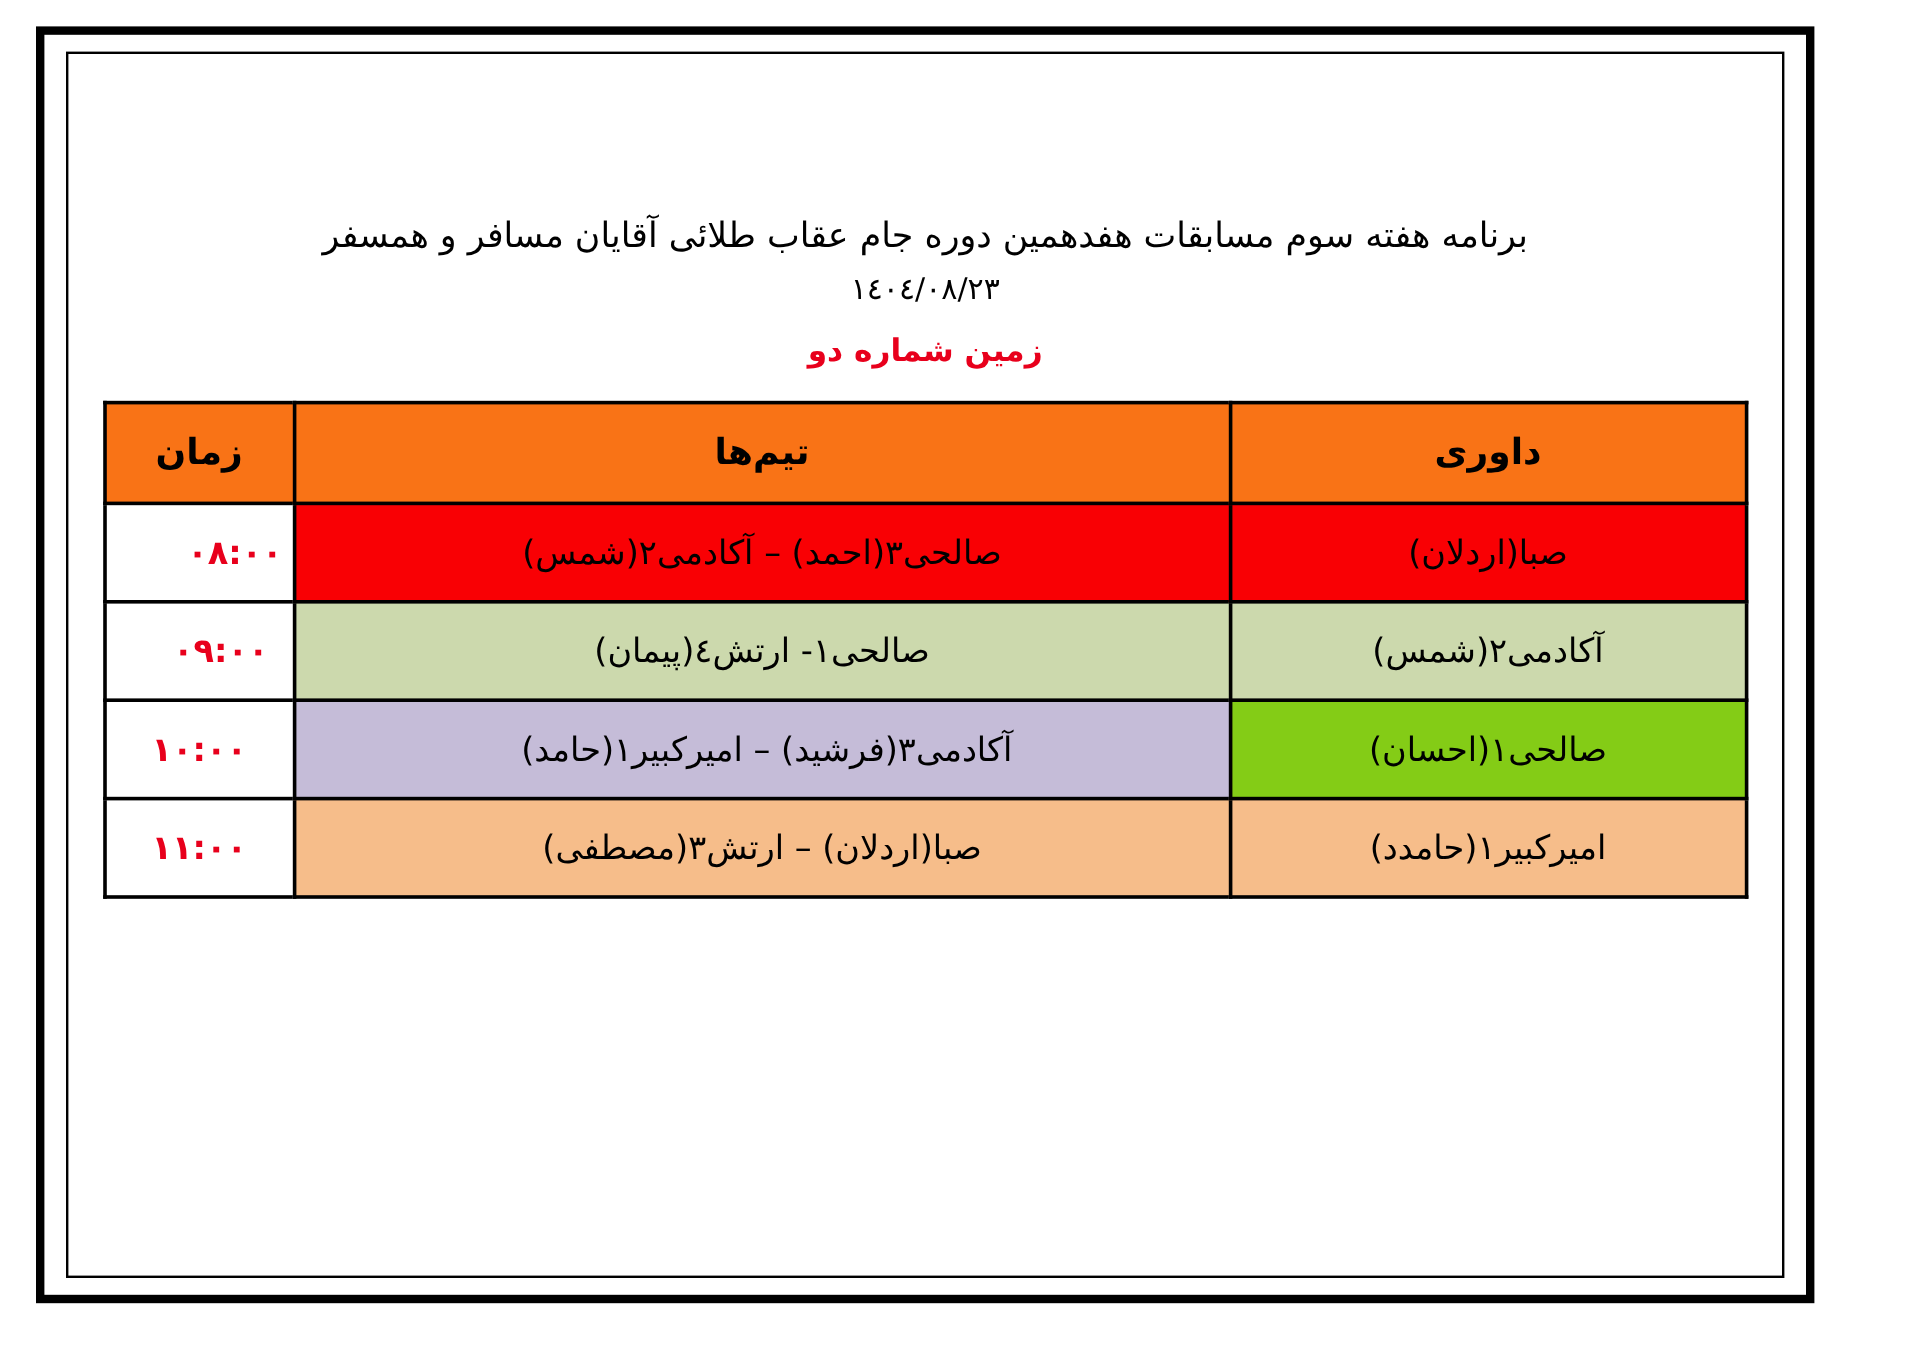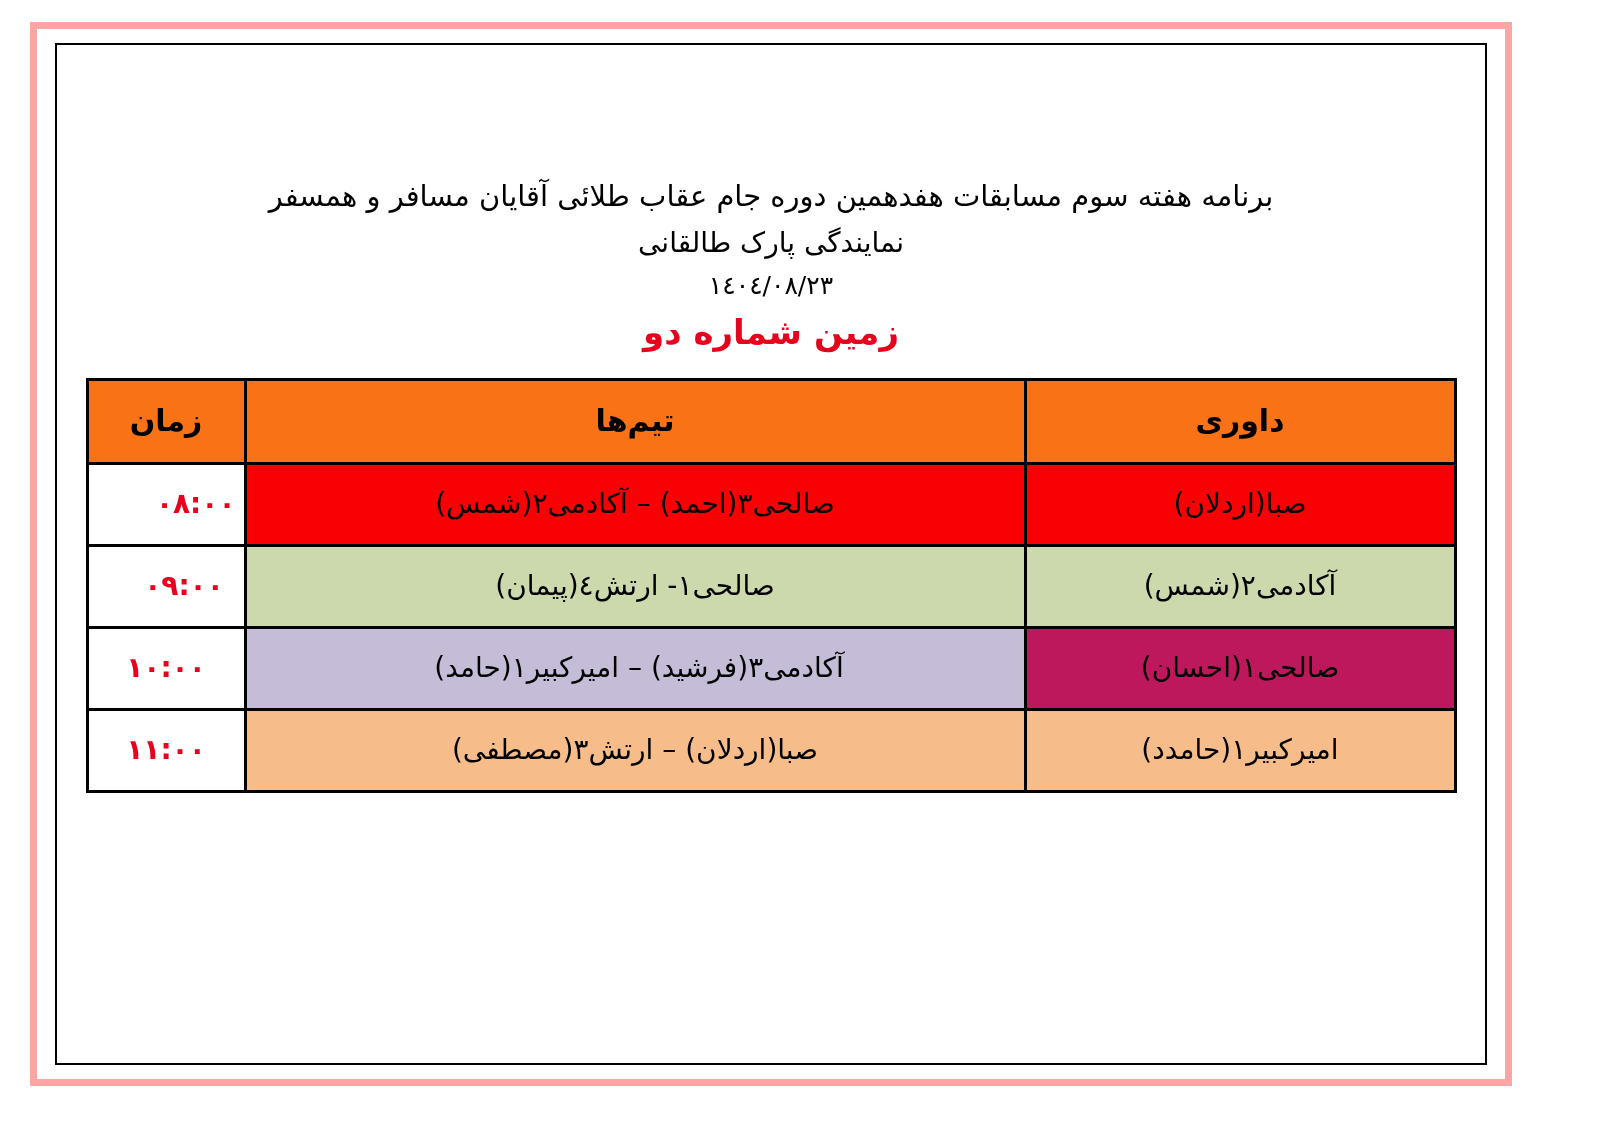--- a/index.html
+++ b/index.html
@@ -15,21 +15,21 @@
     overflow: hidden;
   }
 
   
   .page-frame {
     position: absolute;
     left: 30px;
     top: 22px;
     width: 1482px;
     height: 1064px;
-    border: 7px solid #fca5a5;
+    border: 7px solid #000000;
     background: #ffffff;
     box-sizing: border-box;
   }
   .page-inner {
     position: absolute;
     left: 18px;
     top: 14px;
     right: 18px;
     bottom: 14px;
     border: 2px solid #000000;
@@ -62,22 +62,22 @@
   .title-line.small {
     font-size: 28px;
   }
   .date-line {
     font-size: 25px;
     line-height: 1.7;
     color: #000000;
     direction: rtl;
   }
   .ground-line {
-    margin-top: 4px;
-    font-size: 34px;
+    margin-top: 16px;
+    font-size: 26px;
     font-weight: bold;
     color: #e8001c;
     direction: rtl;
   }
 
   
   table.schedule {
     border-collapse: collapse;
     margin: 26px auto 0 auto;
     width: 1368px;
@@ -124,21 +124,20 @@
 </style>
 </head>
 <body>
 
 <div class="page-frame">
   <div class="page-inner">
     <div class="content">
 
       <div class="title-block">
         <div class="title-line">برنامه هفته سوم مسابقات هفدهمین دوره جام عقاب طلائی آقایان مسافر و همسفر</div>
-        <div class="title-line small">نمایندگی پارک طالقانی</div>
         <div class="date-line">١٤٠٤/٠٨/٢٣</div>
         <div class="ground-line" style="color: rgb(232, 0, 28);">زمین شماره دو</div>
       </div>
 
       <table class="schedule">
         <colgroup>
           <col class="col-ref">
           <col class="col-teams">
           <col class="col-time">
         </colgroup>
@@ -154,21 +153,21 @@
             <td class="ref-cell" style="background: rgb(249, 0, 4);">صبا(اردلان)</td>
             <td class="teams-cell" style="background: rgb(249, 0, 4);">صالحی٣(احمد) – آکادمی٢(شمس)</td>
             <td class="time-cell" style="color: rgb(232, 0, 28); text-align: right;">٠٨:٠٠</td>
           </tr>
           <tr class="row-green">
             <td class="ref-cell" style="background: rgb(204, 217, 173);">آکادمی٢(شمس)</td>
             <td class="teams-cell" style="background: rgb(204, 217, 173);">صالحی١- ارتش٤(پیمان)</td>
             <td class="time-cell" style="color: rgb(232, 0, 28); padding-left: 44px;">٠٩:٠٠</td>
           </tr>
           <tr class="row-purple">
-            <td class="ref-cell" style="background: #be185d;">صالحی١(احسان)</td>
+            <td class="ref-cell" style="background: #84cc16;">صالحی١(احسان)</td>
             <td class="teams-cell" style="background: rgb(197, 188, 216); padding-left: 16px;">آکادمی٣(فرشید) – امیرکبیر١(حامد)</td>
             <td class="time-cell" style="color: rgb(232, 0, 28);">١٠:٠٠</td>
           </tr>
           <tr class="row-orange">
             <td class="ref-cell" style="background: rgb(246, 189, 138);">امیرکبیر١(حامدد)</td>
             <td class="teams-cell" style="background: rgb(246, 189, 138);">صبا(اردلان) – ارتش٣(مصطفی)</td>
             <td class="time-cell" style="color: rgb(232, 0, 28);">١١:٠٠</td>
           </tr>
         </tbody>
       </table>

